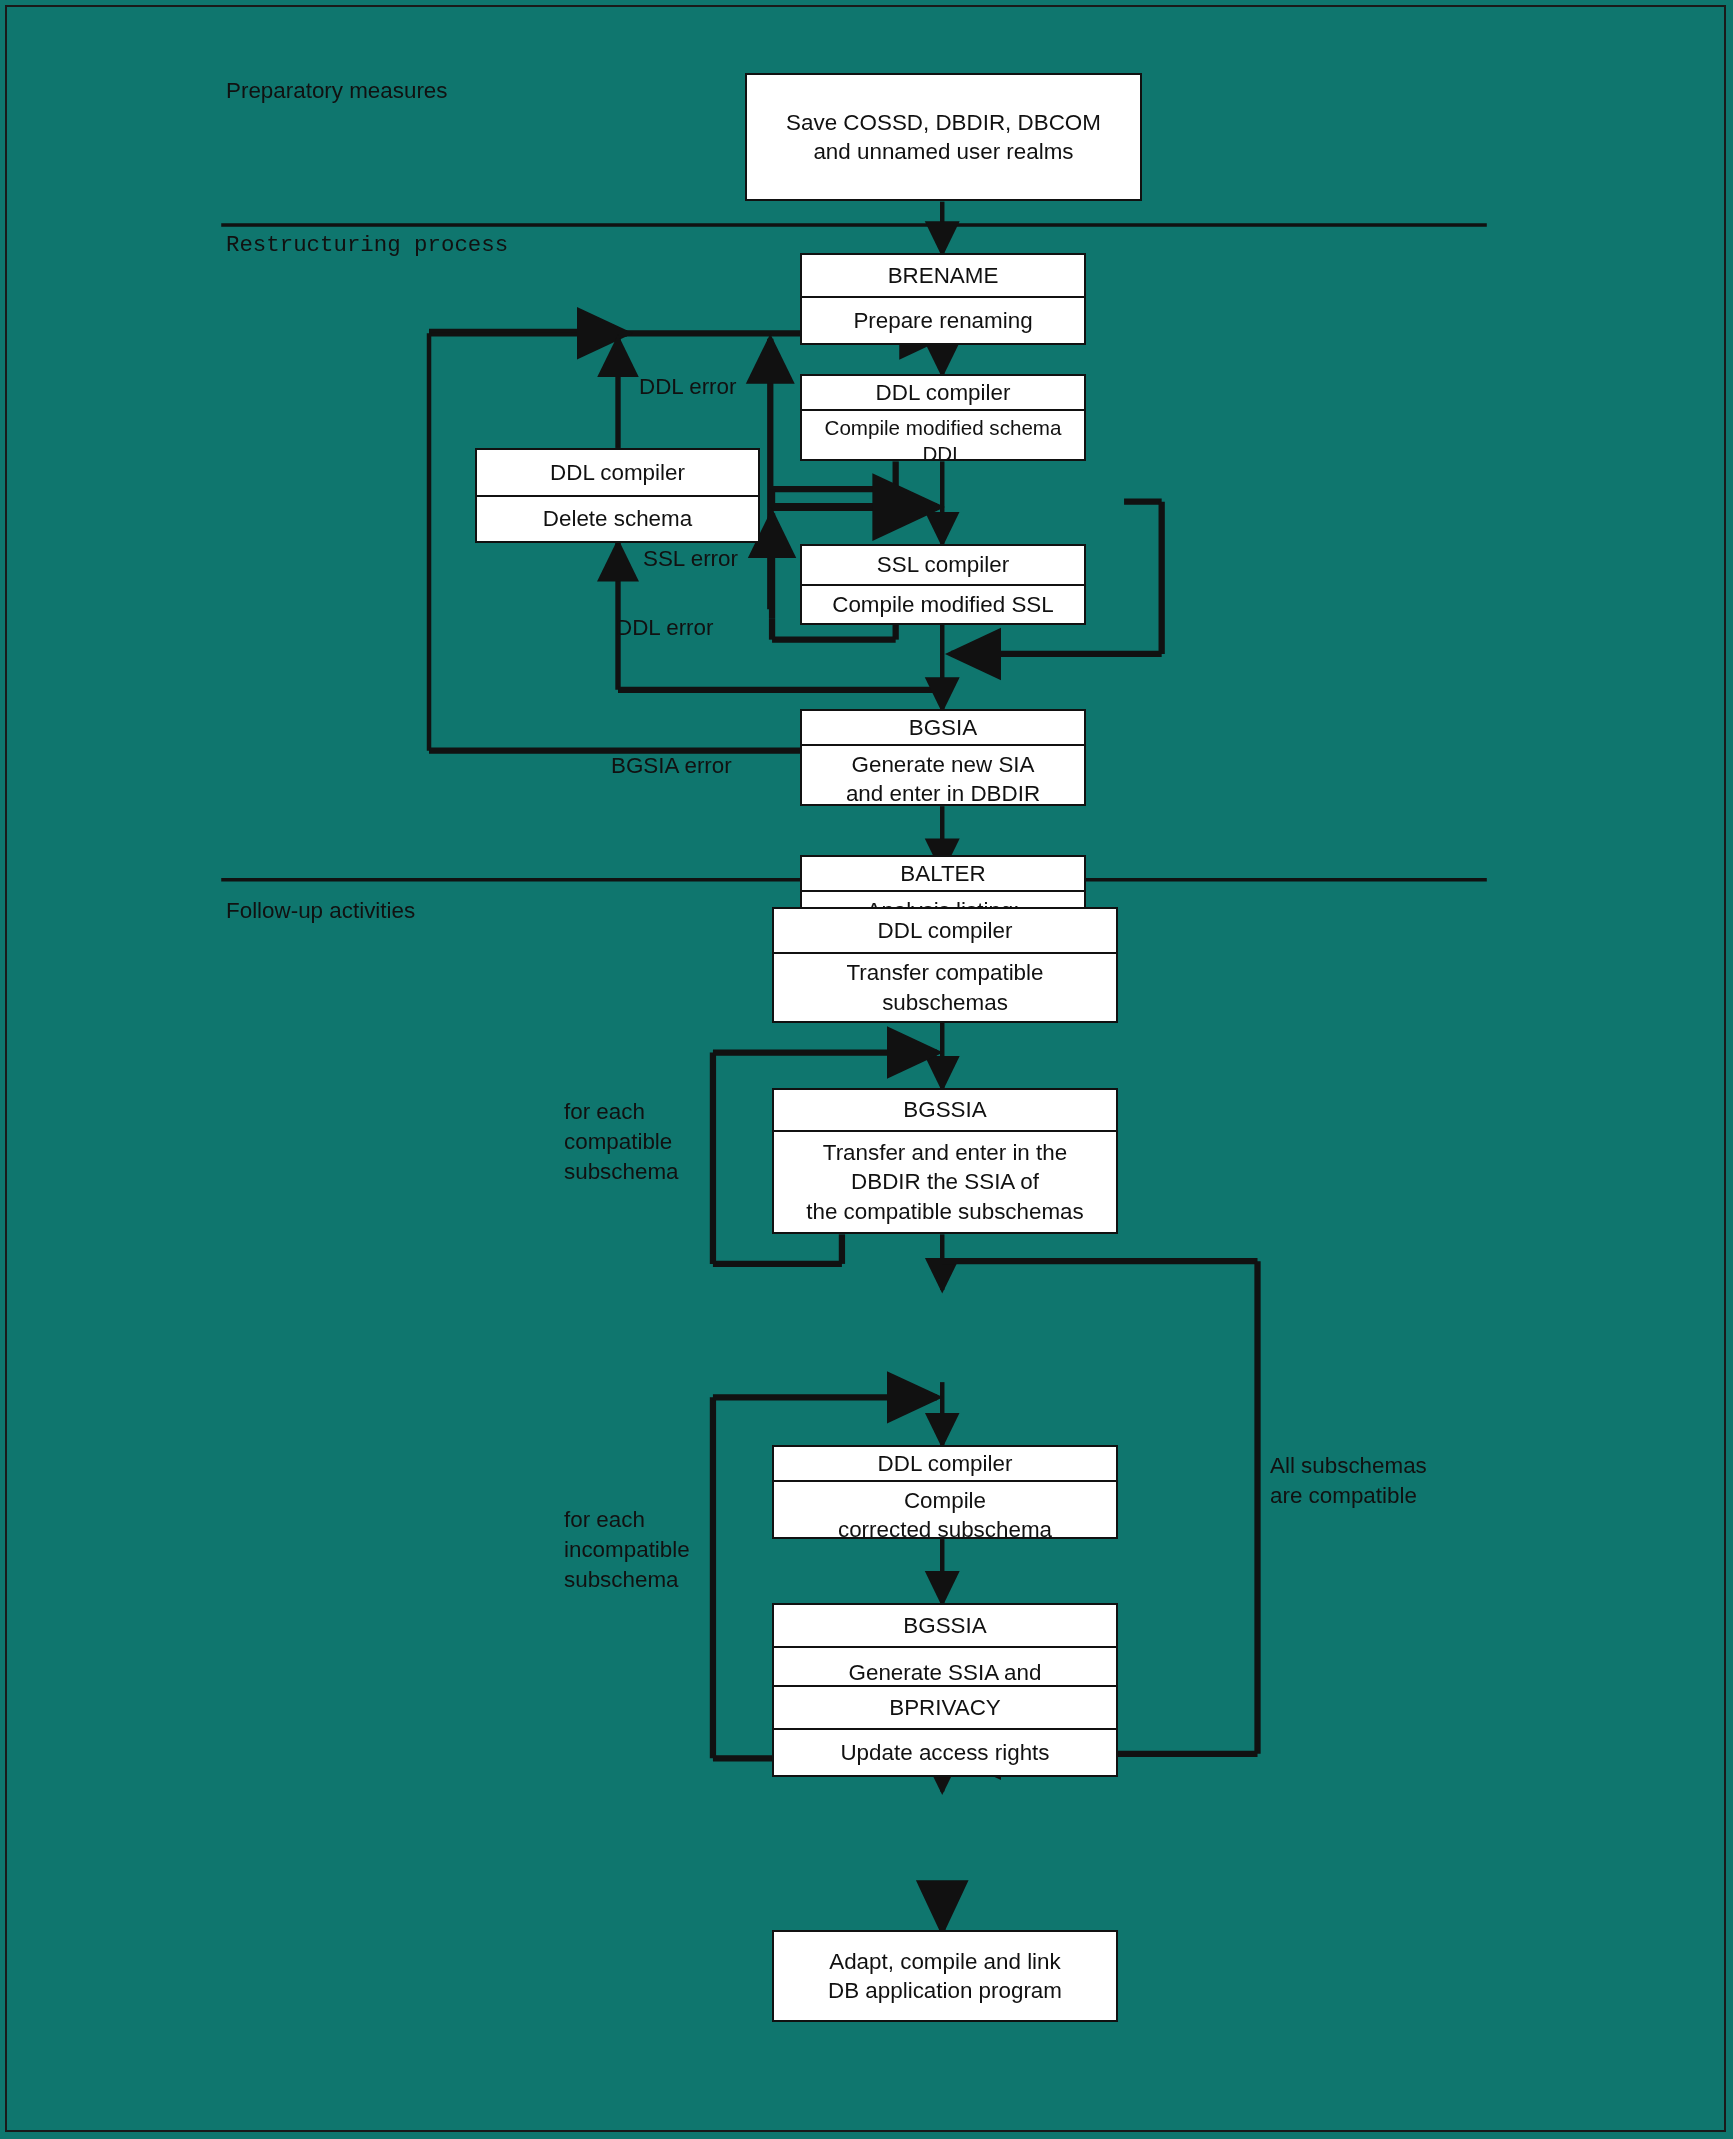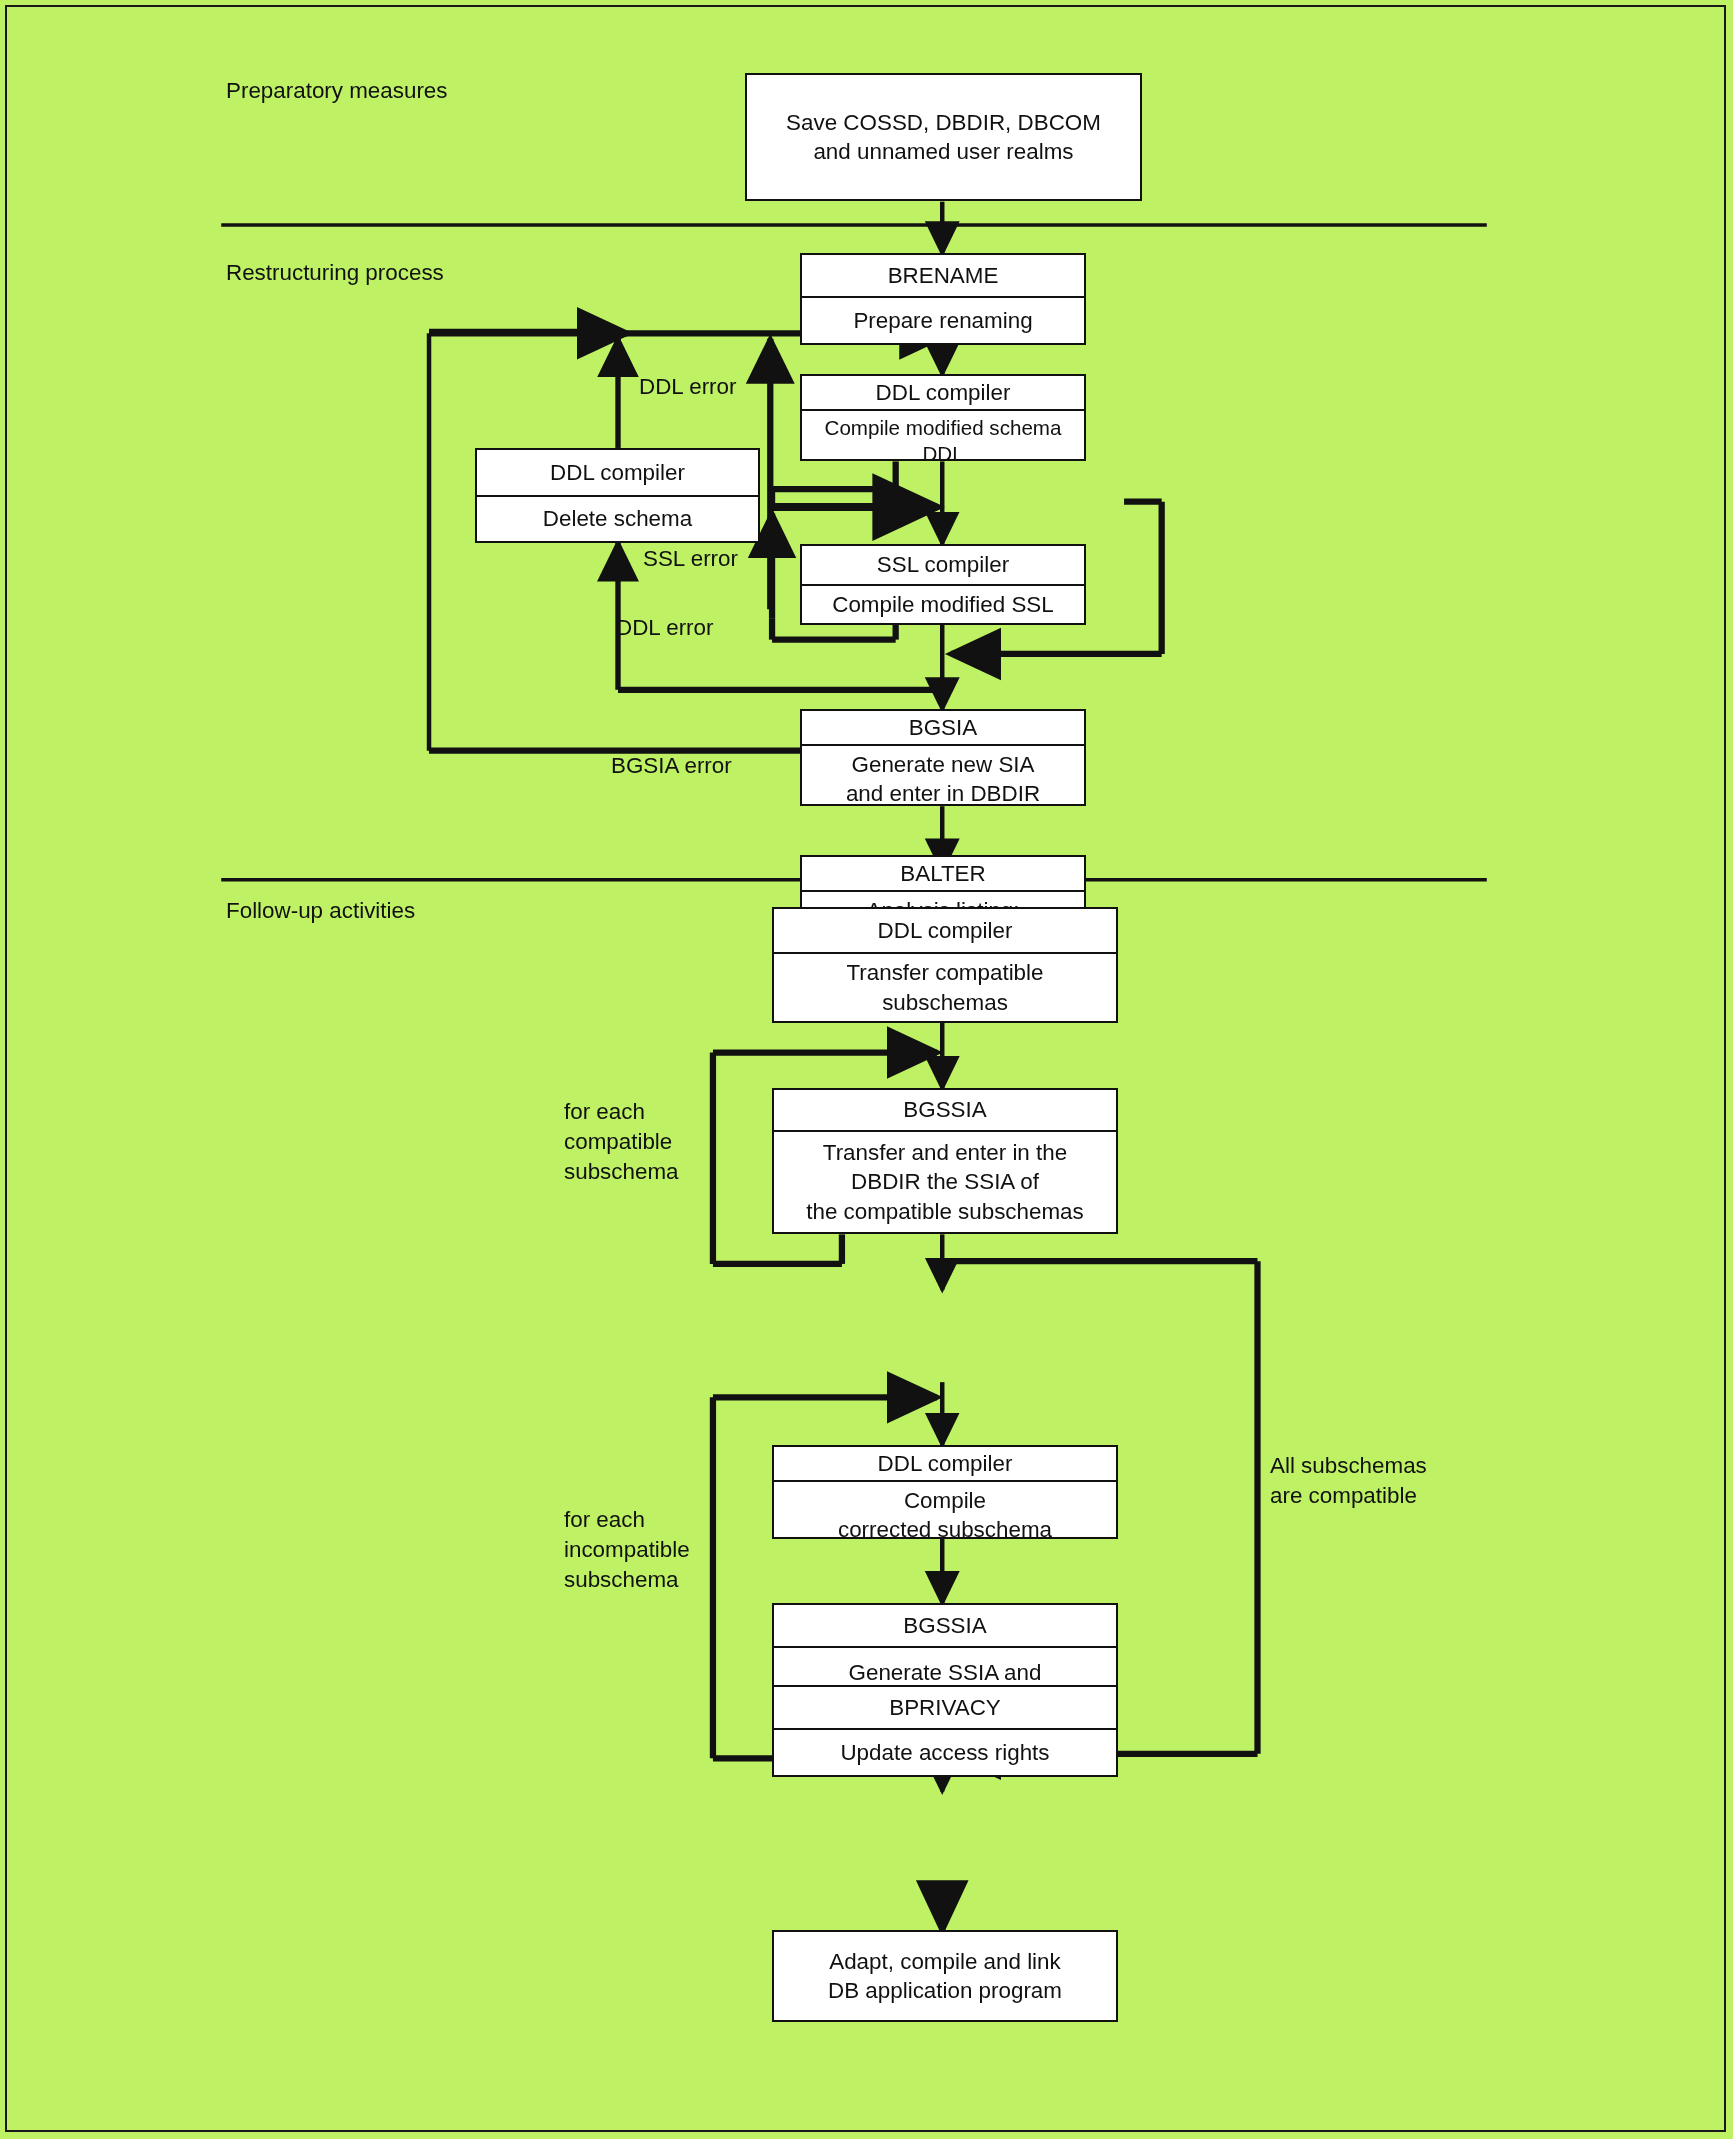--- a/index.html
+++ b/index.html
@@ -7,21 +7,21 @@
     padding: 0;
     background: #ffffff;
   }
   body {
     font-family: "Liberation Sans", sans-serif;
   }
   #page {
     position: relative;
     width: 1734px;
     height: 2140px;
-    background: #bef264;
+    background: #0f766e;
     overflow: hidden;
   }
   #frame {
     position: absolute;
     left: 4.5px;
     top: 4.5px;
     width: 1721px;
     height: 2127px;
     border: 2.7px solid #1a1a1a;
     box-sizing: border-box;
@@ -181,21 +181,21 @@
     <path d="M1052,1930 L1052,2000" stroke="#111111" stroke-width="5" fill="none" marker-end="url(#ah)"></path>
 
     <path d="M1052,1408 L1404,1408" stroke="#111111" stroke-width="7" fill="none"></path>
     <path d="M1404,1408 L1404,1958" stroke="#111111" stroke-width="7" fill="none"></path>
     <path d="M1404,1958 L1062,1958" stroke="#111111" stroke-width="7" fill="none" marker-end="url(#ahs)"></path>
 
     <path d="M1052,2103 L1052,2155" stroke="#111111" stroke-width="7" fill="none" marker-end="url(#ahs)"></path>
   </svg>
 
   <div class="section-label" style="left:226px; top:78px;">Preparatory measures</div>
-  <div class="section-label" style="left:226px; top:260px;">Restructuring process</div>
+  <div class="section-label" style="left:226px; top:232px;font-family:Liberation Mono, monospace;">Restructuring process</div>
   <div class="section-label" style="left:226px; top:898px;">Follow-up activities</div>
 
   <div class="node" style="left:745px; top:73px; width:397px; height:128px;">
     <div class="bdy">Save COSSD, DBDIR, DBCOM
 and unnamed user realms</div>
   </div>
 
   <div class="node" style="left:800px; top:253px; width:286px; height:92px;">
     <div class="hdr" style="height:43px;">BRENAME</div>
     <div class="bdy">Prepare renaming</div>

